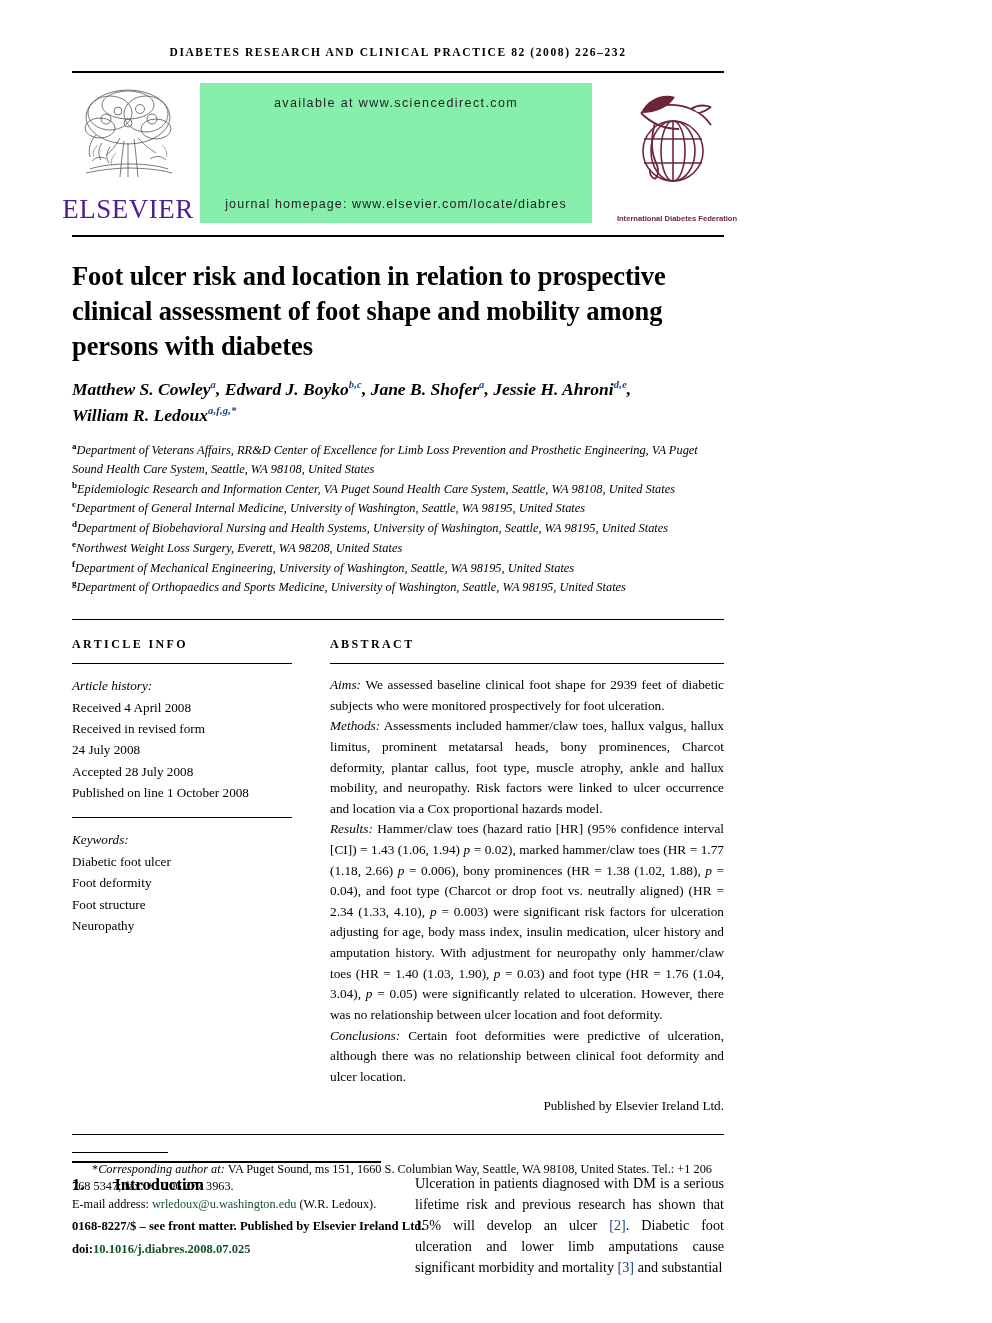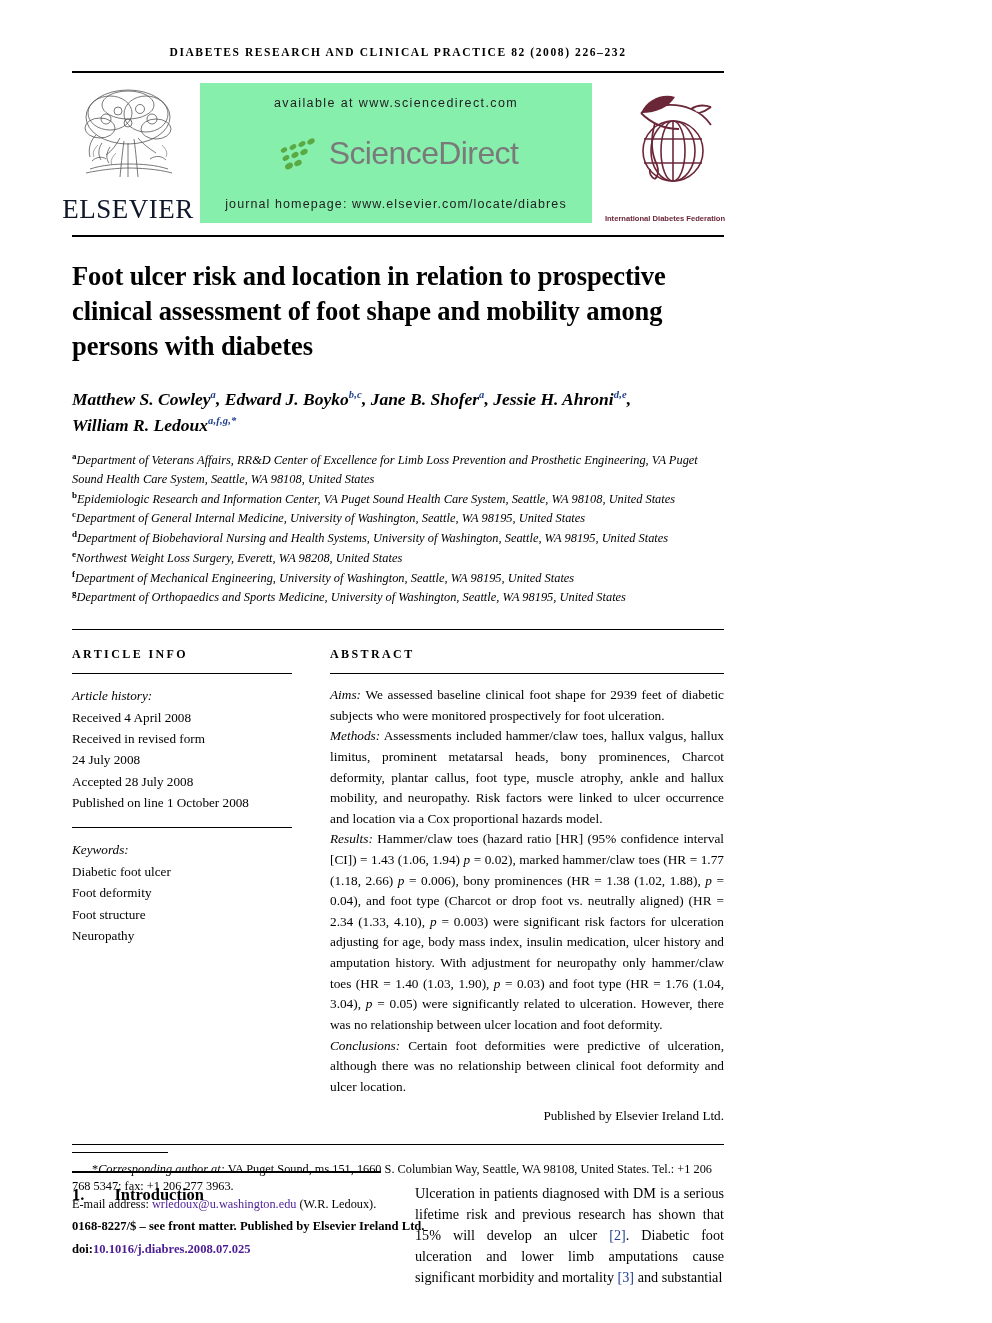--- a/index.html
+++ b/index.html
@@ -55,21 +55,21 @@
     align-items: center;
   }
   .elsevier-tree {
     width: 104px;
     height: 104px;
   }
   .elsevier-word {
     font-family: "Liberation Serif", serif;
     font-size: 27px;
     letter-spacing: 0.5px;
-    color: #0f172a;
+    color: #4c1d95;
     line-height: 1;
     margin-top: 1px;
   }
   .sd-banner {
     flex: 1 1 auto;
     background: #86efac;
     margin: 0 14px 0 16px;
     display: flex;
     flex-direction: column;
     justify-content: space-between;
@@ -110,20 +110,21 @@
     align-items: center;
   }
   .idf-logo { width: 108px; height: 108px; }
   .idf-caption {
     font-family: "Liberation Sans", sans-serif;
     font-size: 7.6px;
     font-weight: bold;
     color: #6b2738;
     white-space: nowrap;
     margin-top: 2px;
+    padding-left: 24px;
   }
 
   .rule-after-masthead {
     border-top: 2.5px solid #000;
     margin-top: 12px;
   }
 
   
   .title {
     font-family: "Liberation Serif", serif;
@@ -134,21 +135,21 @@
     letter-spacing: -0.1px;
   }
 
   
   .authors {
     font-family: "Liberation Serif", serif;
     font-style: italic;
     font-weight: bold;
     font-size: 17.5px;
     line-height: 1.5;
-    margin-top: 22px;
+    margin-top: 12px;
   }
   .authors sup {
     font-style: italic;
     font-weight: bold;
     font-size: 10.5px;
     color: #1f3f8f;
     vertical-align: super;
     letter-spacing: 0.2px;
   }
 
@@ -284,21 +285,21 @@
   }
   .footnote {
     font-family: "Liberation Serif", serif;
     font-size: 12.3px;
     line-height: 1.42;
   }
   .footnote .corr {
     font-style: italic;
   }
   .footnote .indent { padding-left: 20px; }
-  .link { color: #4c1d95; }
+  .link { color: #14532d; }
   .imprint {
     font-family: "Liberation Serif", serif;
     font-size: 12.6px;
     font-weight: bold;
     line-height: 1.42;
     margin-top: 5px;
   }
 </style>
 </head>
 <body>
@@ -341,36 +342,20 @@
           <path d="M22 62 C18 66 16 70 18 74"></path>
           <path d="M86 62 C90 66 92 70 90 74"></path>
           <path d="M40 70 C36 74 34 78 36 82"></path>
         </g>
       </svg>
       <div class="elsevier-word">ELSEVIER</div>
     </div>
 
     <div class="sd-banner">
       <div class="sd-available">available at www.sciencedirect.com</div>
-      <div class="sd-logo-row">
-        <svg class="sd-leaves" viewBox="0 0 46 34">
-          <g fill="#5aa942">
-            <ellipse cx="10" cy="13" rx="3.4" ry="2.3" transform="rotate(-32 10 13)"></ellipse>
-            <ellipse cx="19" cy="10" rx="3.6" ry="2.4" transform="rotate(-32 19 10)"></ellipse>
-            <ellipse cx="28" cy="7" rx="3.8" ry="2.5" transform="rotate(-32 28 7)"></ellipse>
-            <ellipse cx="37" cy="4.5" rx="4" ry="2.6" transform="rotate(-32 37 4.5)"></ellipse>
-            <ellipse cx="12" cy="21" rx="3.6" ry="2.5" transform="rotate(-32 12 21)"></ellipse>
-            <ellipse cx="21" cy="18" rx="3.8" ry="2.6" transform="rotate(-32 21 18)"></ellipse>
-            <ellipse cx="30" cy="15" rx="4" ry="2.7" transform="rotate(-32 30 15)"></ellipse>
-            <ellipse cx="15" cy="29" rx="4.2" ry="3" transform="rotate(-32 15 29)"></ellipse>
-            <ellipse cx="24" cy="26" rx="4" ry="2.8" transform="rotate(-32 24 26)"></ellipse>
-          </g>
-        </svg>
-        <span class="sd-word">ScienceDirect</span>
-      </div>
       <div class="sd-home">journal homepage: www.elsevier.com/locate/diabres</div>
     </div>
 
     <div class="idf-block">
       <svg class="idf-logo" viewBox="0 0 108 108">
         <g stroke="#6b2738" stroke-width="1.6" fill="none">
           <circle cx="62" cy="68" r="30"></circle>
           <ellipse cx="62" cy="68" rx="12" ry="30"></ellipse>
           <ellipse cx="62" cy="68" rx="22" ry="30"></ellipse>
           <path d="M33 56 H91"></path>

